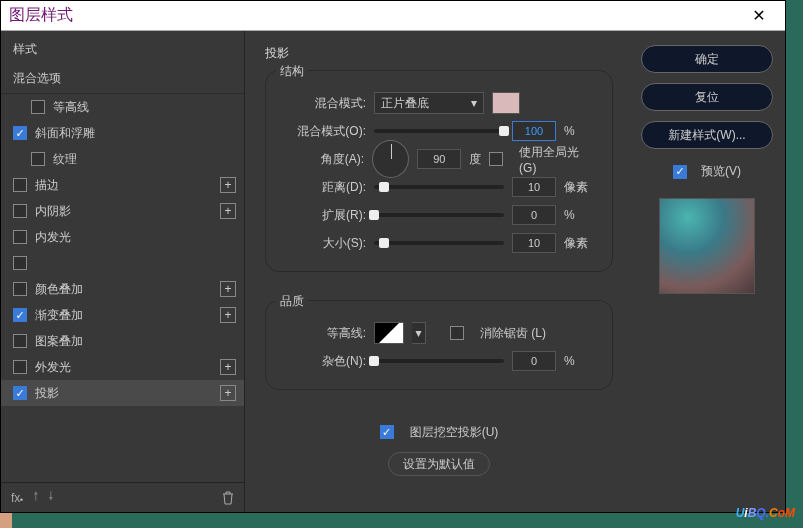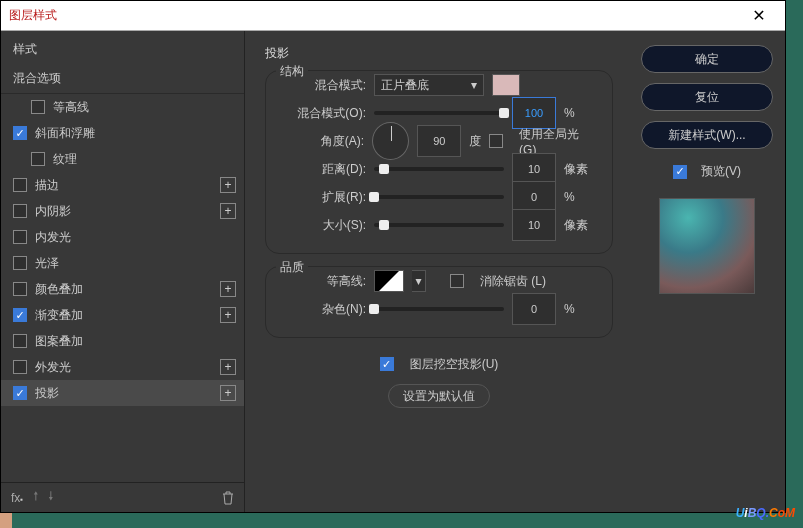--- a/index.html
+++ b/index.html
@@ -1,48 +1,48 @@
 <!DOCTYPE html>
 <html><head>
 <meta charset="utf-8">
 <style>
 *{box-sizing:border-box;margin:0;padding:0;font-family:"Microsoft YaHei",Arial,sans-serif;font-size:12px;color:#ccc}
 body{background:#2a6a5a;width:803px;height:528px;position:relative;overflow:hidden}
 .bg-strip{position:absolute;left:0;top:0;width:12px;height:100%;background:linear-gradient(#1a5a4a 0%,#1a5a4a 65%,#d4a080 65%,#d4a080 100%)}
 .dialog{position:absolute;left:0;top:0;width:786px;height:513px;background:#383838;border:1px solid #000}
 .titlebar{height:30px;background:#fff;display:flex;align-items:center;padding:0 8px;justify-content:space-between;border-bottom:1px solid #aaa}
-.titlebar .title{color:#b91c1c;font-size:12px}
+.titlebar .title{color:#701a75;font-size:16px}
 .close{width:36px;height:28px;display:flex;align-items:center;justify-content:center;color:#000;font-size:16px}
 .body{display:flex;height:calc(100% - 30px)}
 .left{width:244px;background:#383838;border-right:1px solid #222;display:flex;flex-direction:column}
 .left-head{padding:10px 12px 6px;color:#ccc}
 .left-sub{padding:6px 12px;color:#ccc;border-bottom:1px solid #2a2a2a}
 .row{display:flex;align-items:center;height:26px;padding:0 8px 0 12px;position:relative}
 .row.sub{padding-left:30px}
 .row.sel{background:#4a4a4a}
 .chk{width:14px;height:14px;border:1px solid #888;background:#2f2f2f;margin-right:8px;display:flex;align-items:center;justify-content:center}
 .chk.on{background:#3a7ad9;border-color:#3a7ad9}
 .chk.on::after{content:"✓";color:#fff;font-size:11px;line-height:1}
 .row .lbl{flex:1}
 .plus{width:16px;height:16px;border:1px solid #888;display:flex;align-items:center;justify-content:center;color:#ccc;font-size:12px;line-height:1}
 .left-foot{margin-top:auto;height:30px;display:flex;align-items:center;gap:10px;padding:0 10px;border-top:1px solid #222}
 .fx{color:#aaa;font-size:12px}
 .arrow{color:#777;font-size:12px}
 .trash{margin-left:auto;color:#aaa}
 .mid{flex:1;padding:10px 16px 10px 20px;position:relative}
 .section-title{color:#ddd;margin:4px 0 8px 0}
-.group{border:1px solid #2a2a2a;border-radius:14px;padding:0 14px 14px;margin-bottom:12px;position:relative}
+.group{border:1px solid #2a2a2a;border-radius:14px;padding:18px 14px 14px;margin-bottom:28px;position:relative}
 .group-title{position:absolute;top:-8px;left:10px;background:#383838;padding:0 4px;color:#ccc}
 .frow{display:flex;align-items:center;height:28px;gap:8px}
 .lbl-r{width:86px;text-align:right;color:#ccc}
 .select{width:110px;height:22px;background:#2f2f2f;border:1px solid #555;display:flex;align-items:center;padding:0 6px;justify-content:space-between}
 .swatch{width:28px;height:22px;background:#d9b9b9;border:1px solid #555}
 .slider{flex:1;max-width:130px;height:4px;background:#222;position:relative;border-radius:2px}
 .thumb{position:absolute;width:10px;height:10px;background:#eee;border-radius:2px;top:-3px;transform:translateX(-50%)}
-.numbox{width:44px;height:32px;background:#2f2f2f;border:1px solid #555;color:#ccc;text-align:center;font-size:11px}
+.numbox{width:44px;height:20px;background:#2f2f2f;border:1px solid #555;color:#ccc;text-align:center;font-size:11px}
 .numbox.hl{border-color:#3a7ad9;color:#3a9dff}
 .unit{color:#ccc;width:24px}
 .anglectl{width:38px;height:38px;border:1px solid #666;border-radius:50%;position:relative;background:#2f2f2f}
 .angline{position:absolute;left:50%;top:50%;width:15px;height:1px;background:#ccc;transform-origin:0 0;transform:rotate(-90deg)}
 .contour{width:30px;height:22px;background:linear-gradient(135deg,#000 0%,#000 49%,#fff 51%,#fff 100%);border:1px solid #555}
 .dd{width:14px;height:22px;border:1px solid #555;border-left:none;display:flex;align-items:center;justify-content:center;background:#2f2f2f}
 .btnrow{display:flex;gap:10px;justify-content:center;margin-top:6px}
 .btn-sm{height:24px;padding:0 14px;border:1px solid #555;background:#3a3a3a;border-radius:12px;display:flex;align-items:center}
 .right{width:156px;padding:14px 12px;display:flex;flex-direction:column;gap:10px;align-items:center}
 .btn{width:132px;height:28px;border:1px solid #666;background:#0f172a;border-radius:14px;display:flex;align-items:center;justify-content:center}
@@ -92,21 +92,20 @@
             <div class="chk"></div>
             <span class="lbl">内阴影</span>
             <div class="plus">+</div>
           </div>
           <div class="row">
             <div class="chk"></div>
             <span class="lbl">内发光</span>
           </div>
           <div class="row">
             <div class="chk"></div>
-            <span class="lbl">光泽</span>
           </div>
           <div class="row">
             <div class="chk"></div>
             <span class="lbl">颜色叠加</span>
             <div class="plus">+</div>
           </div>
           <div class="row">
             <div class="chk on"></div>
             <span class="lbl">渐变叠加</span>
             <div class="plus">+</div>

